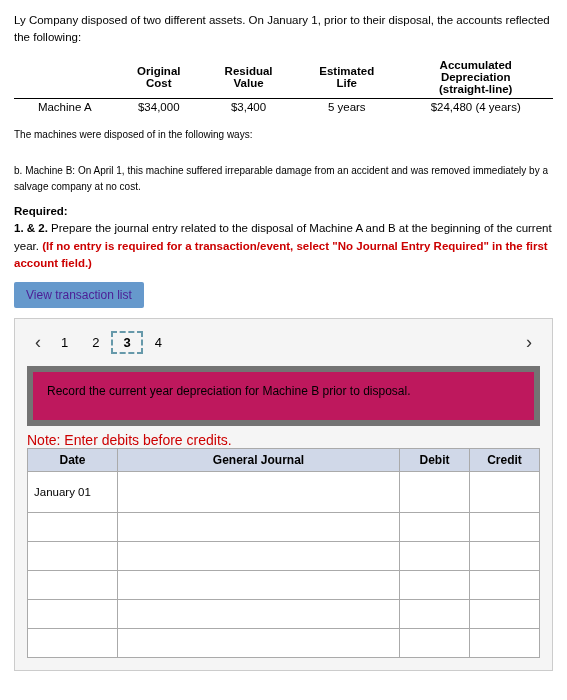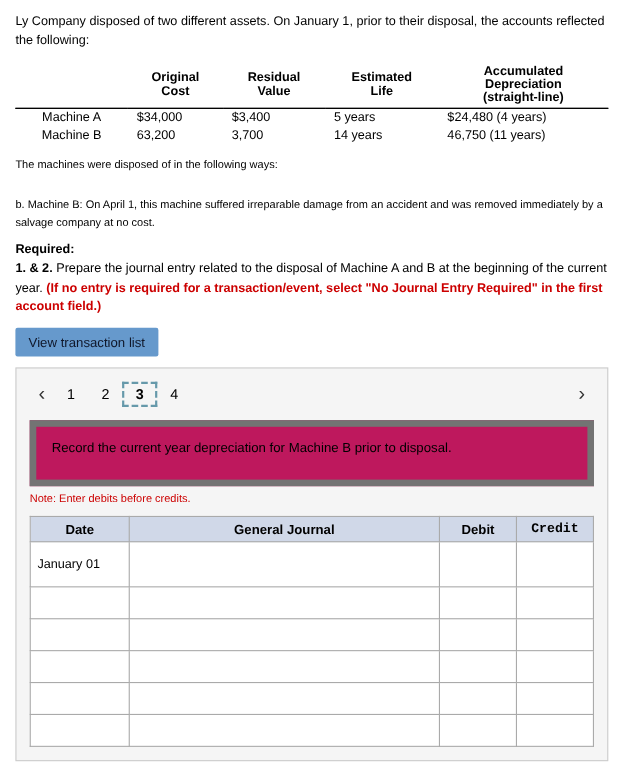--- a/index.html
+++ b/index.html
@@ -18,20 +18,21 @@
       margin-bottom: 10px;
     }
     .asset-table {
       width: 100%;
       border-collapse: collapse;
       margin-bottom: 12px;
       font-size: 11.5px;
     }
     .asset-table th, .asset-table td {
       padding: 2px 8px;
+      text-align: center;
     }
     .asset-table th {
       font-weight: bold;
     }
     .asset-table td:first-child {
       text-align: center;
     }
     .asset-table thead tr:first-child th {
       text-align: center;
     }
@@ -47,21 +48,21 @@
     .disposal-text p { margin-bottom: 4px; }
     .required-section {
       font-size: 11.5px;
       line-height: 1.5;
       margin-bottom: 10px;
     }
     .required-section .bold { font-weight: bold; }
     .required-section .red { color: #cc0000; font-weight: bold; }
     .view-transaction-btn {
       background: #6699cc;
-      color: #0f172a;
+      color: #4c1d95;
       border: none;
       padding: 6px 12px;
       font-size: 12px;
       cursor: pointer;
       margin-bottom: 10px;
       border-radius: 2px;
     }
     .worksheet-container {
       border: 1px solid #ccc;
       background: #f5f5f5;
@@ -103,40 +104,40 @@
     .instruction-box {
       background: #be185d;
       border: 6px solid #737373;
       padding: 12px 14px;
       font-size: 12px;
       min-height: 60px;
       margin-bottom: 6px;
     }
     .note-text {
       color: #cc0000;
-      font-size: 10px;
-      margin-bottom: 10px;
+      font-size: 14px;
+      margin-bottom: 0;
     }
     .journal-table {
       width: 100%;
       border-collapse: collapse;
       font-size: 12px;
       background: #fff;
     }
     .journal-table th {
       background: #d0d8e8;
       border: 1px solid #aaa;
       padding: 4px 4px;
       text-align: center;
       font-weight: bold;
     }
     .journal-table th.col-date { width: 90px; }
     .journal-table th.col-journal { }
     .journal-table th.col-debit { width: 70px; }
-    .journal-table th.col-credit { width: 70px; font-family: Liberation Mono, monospace; }
+    .journal-table th.col-credit { width: 70px; }
     .journal-table td {
       border: 1px solid #aaa;
       padding: 14px 6px;
       height: 24px;
     }
     .journal-table td.date-cell {
       font-size: 11.5px;
       vertical-align: middle;
     }
     .journal-table td.input-cell {
@@ -178,27 +179,20 @@
     </tr>
   </thead>
   <tbody>
     <tr>
       <td class="col-asset">Machine A</td>
       <td>$34,000</td>
       <td>$3,400</td>
       <td>5 years</td>
       <td>$24,480 (4 years)</td>
     </tr>
-    <tr>
-      <td class="col-asset">Machine B</td>
-      <td>63,200</td>
-      <td>3,700</td>
-      <td>14 years</td>
-      <td>46,750 (11 years)</td>
-    </tr>
   </tbody>
 </table>
 
 
 <div class="disposal-text">
   <p>The machines were disposed of in the following ways:</p>
   <br>
   <p><span>b.</span> <span>Machine B: On April 1, this machine suffered irreparable damage from an accident and was removed immediately by a salvage company at no cost.</span></p>
 </div>
 

